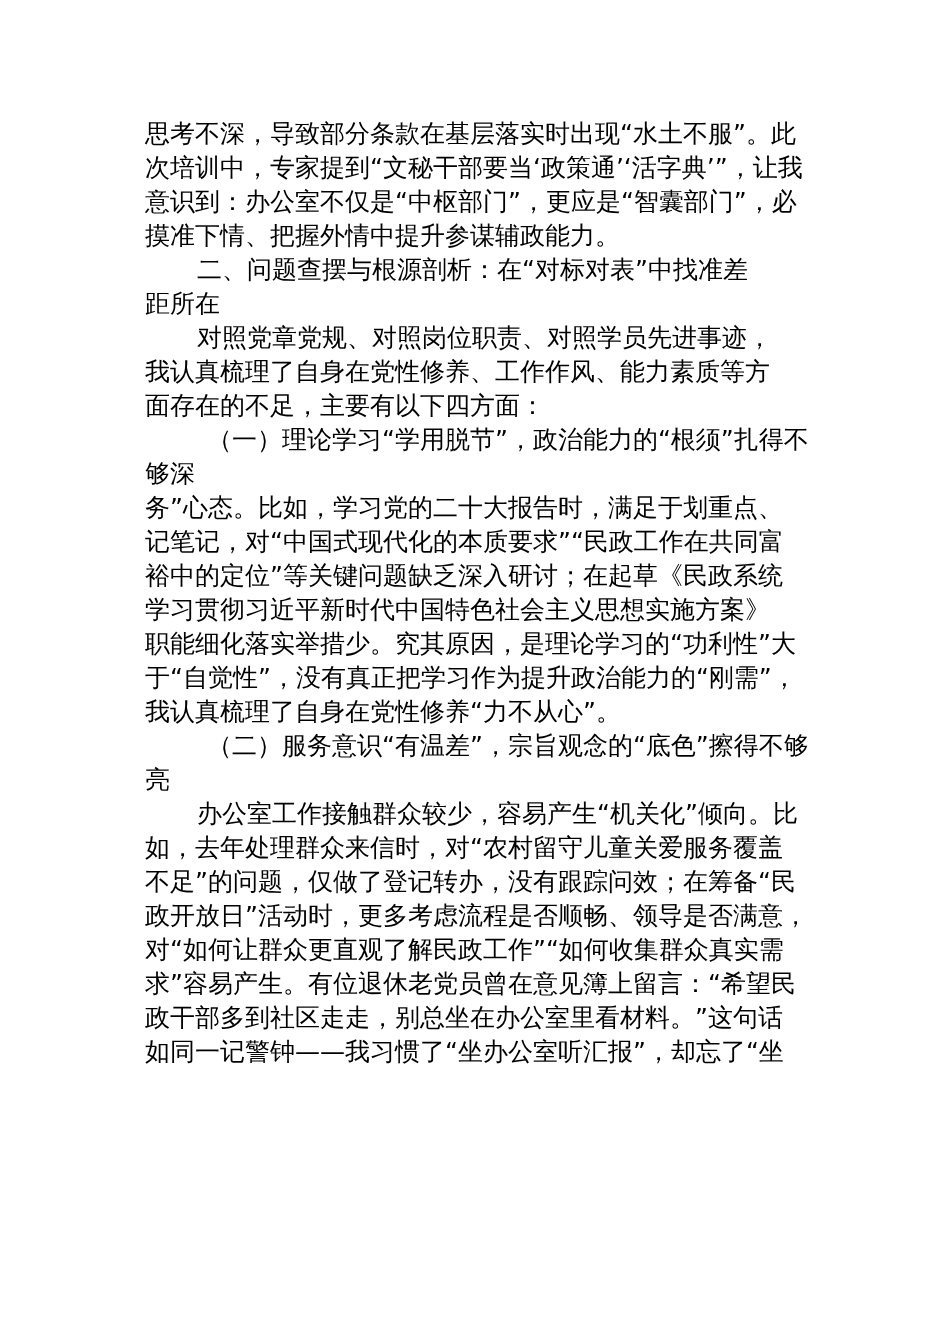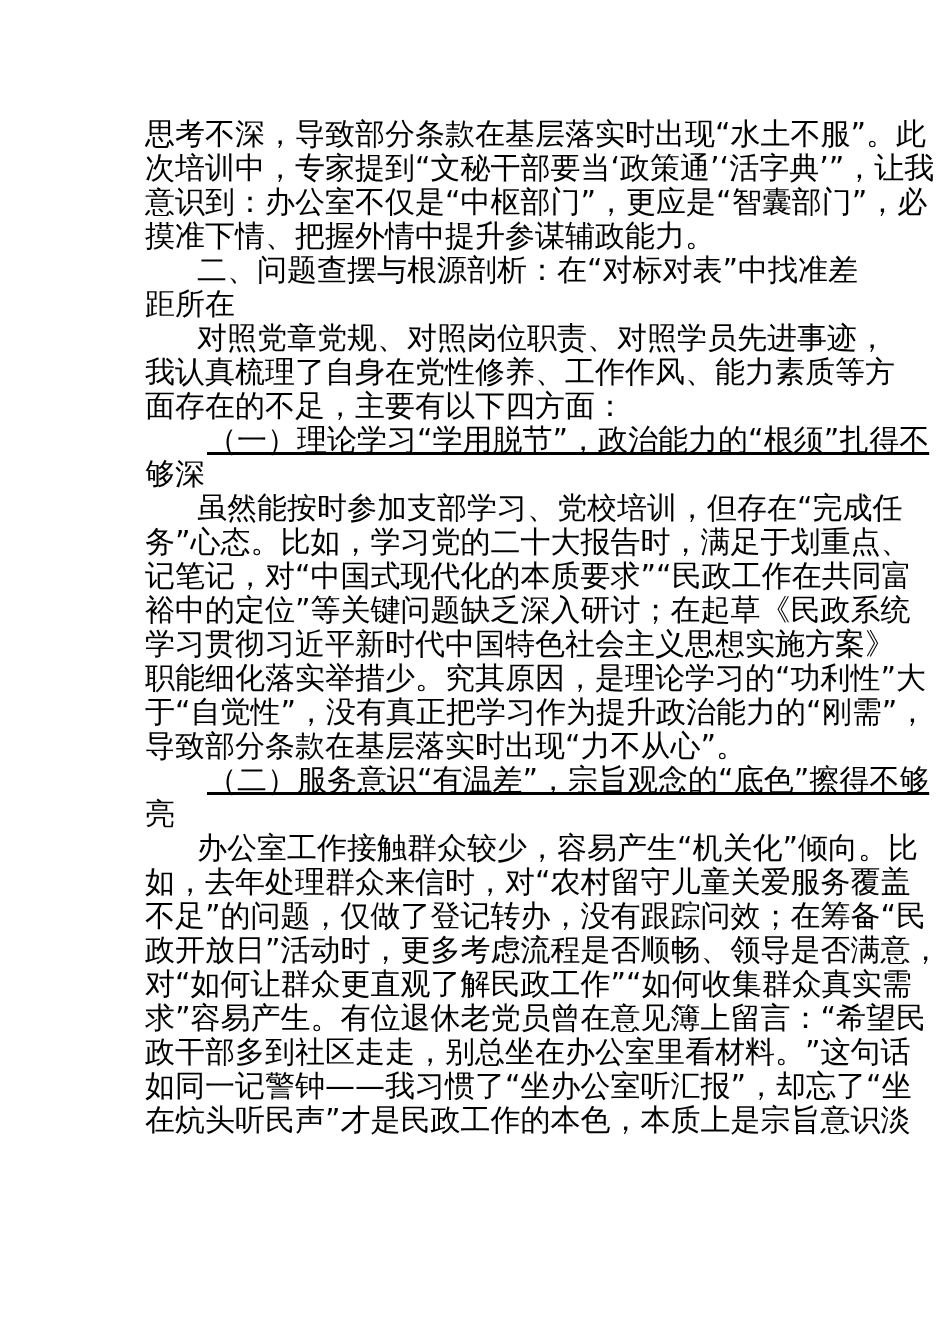--- a/index.html
+++ b/index.html
@@ -1,52 +1,50 @@
 <!DOCTYPE html>
 <html><head>
   <meta charset="utf-8">
   <style>
     html, body { margin: 0; padding: 0; background: #ffffff; }
     body { width: 950px; height: 1344px; position: relative; overflow: hidden; }
     .page {
       position: absolute; left: 145px; top: 117px; width: 670px;
       font-family: "DejaVu Sans", "Liberation Sans", sans-serif;
-      font-size: 30px; line-height: 34px; color: #000000;
+      font-size: 25px; line-height: 34px; color: #000000;
     }
     .line { display: block; white-space: nowrap; height: 34px; }
     .ind2 { padding-left: 52px; }
-    .ind3 { padding-left: 62px; text-decoration: underline; }
+    .ind3 { padding-left: 62px; }
   </style>
 </head>
 <body>
 
 <div class="page">
   <span class="line">思考不深，导致部分条款在基层落实时出现“水土不服”。此</span>
   <span class="line">次培训中，专家提到“文秘干部要当‘政策通’‘活字典’”，让我</span>
   <span class="line">意识到：办公室不仅是“中枢部门”，更应是“智囊部门”，必</span>
   <span class="line">摸准下情、把握外情中提升参谋辅政能力。</span>
   <span class="line ind2">二、问题查摆与根源剖析：在“对标对表”中找准差</span>
   <span class="line">距所在</span>
   <span class="line ind2">对照党章党规、对照岗位职责、对照学员先进事迹，</span>
   <span class="line">我认真梳理了自身在党性修养、工作作风、能力素质等方</span>
   <span class="line">面存在的不足，主要有以下四方面：</span>
   <span class="line ind3">（一）理论学习“学用脱节”，政治能力的“根须”扎得不</span>
   <span class="line">够深</span>
-  <span class="line ind2">虽然能按时参加支部学习、党校培训，但存在“完成任</span>
   <span class="line">务”心态。比如，学习党的二十大报告时，满足于划重点、</span>
   <span class="line">记笔记，对“中国式现代化的本质要求”“民政工作在共同富</span>
   <span class="line">裕中的定位”等关键问题缺乏深入研讨；在起草《民政系统</span>
   <span class="line">学习贯彻习近平新时代中国特色社会主义思想实施方案》</span>
   <span class="line">职能细化落实举措少。究其原因，是理论学习的“功利性”大</span>
   <span class="line">于“自觉性”，没有真正把学习作为提升政治能力的“刚需”，</span>
-  <span class="line">导致部分条款在基层落实时出现“力不从心”。</span>
+  <span class="line">我认真梳理了自身在党性修养“力不从心”。</span>
   <span class="line ind3">（二）服务意识“有温差”，宗旨观念的“底色”擦得不够</span>
   <span class="line">亮</span>
   <span class="line ind2">办公室工作接触群众较少，容易产生“机关化”倾向。比</span>
   <span class="line">如，去年处理群众来信时，对“农村留守儿童关爱服务覆盖</span>
   <span class="line">不足”的问题，仅做了登记转办，没有跟踪问效；在筹备“民</span>
   <span class="line">政开放日”活动时，更多考虑流程是否顺畅、领导是否满意，</span>
   <span class="line">对“如何让群众更直观了解民政工作”“如何收集群众真实需</span>
   <span class="line">求”容易产生。有位退休老党员曾在意见簿上留言：“希望民</span>
   <span class="line">政干部多到社区走走，别总坐在办公室里看材料。”这句话</span>
   <span class="line">如同一记警钟——我习惯了“坐办公室听汇报”，却忘了“坐</span>
-  <span class="line">在炕头听民声”才是民政工作的本色，本质上是宗旨意识淡</span>
 </div>
 
 </body></html>

